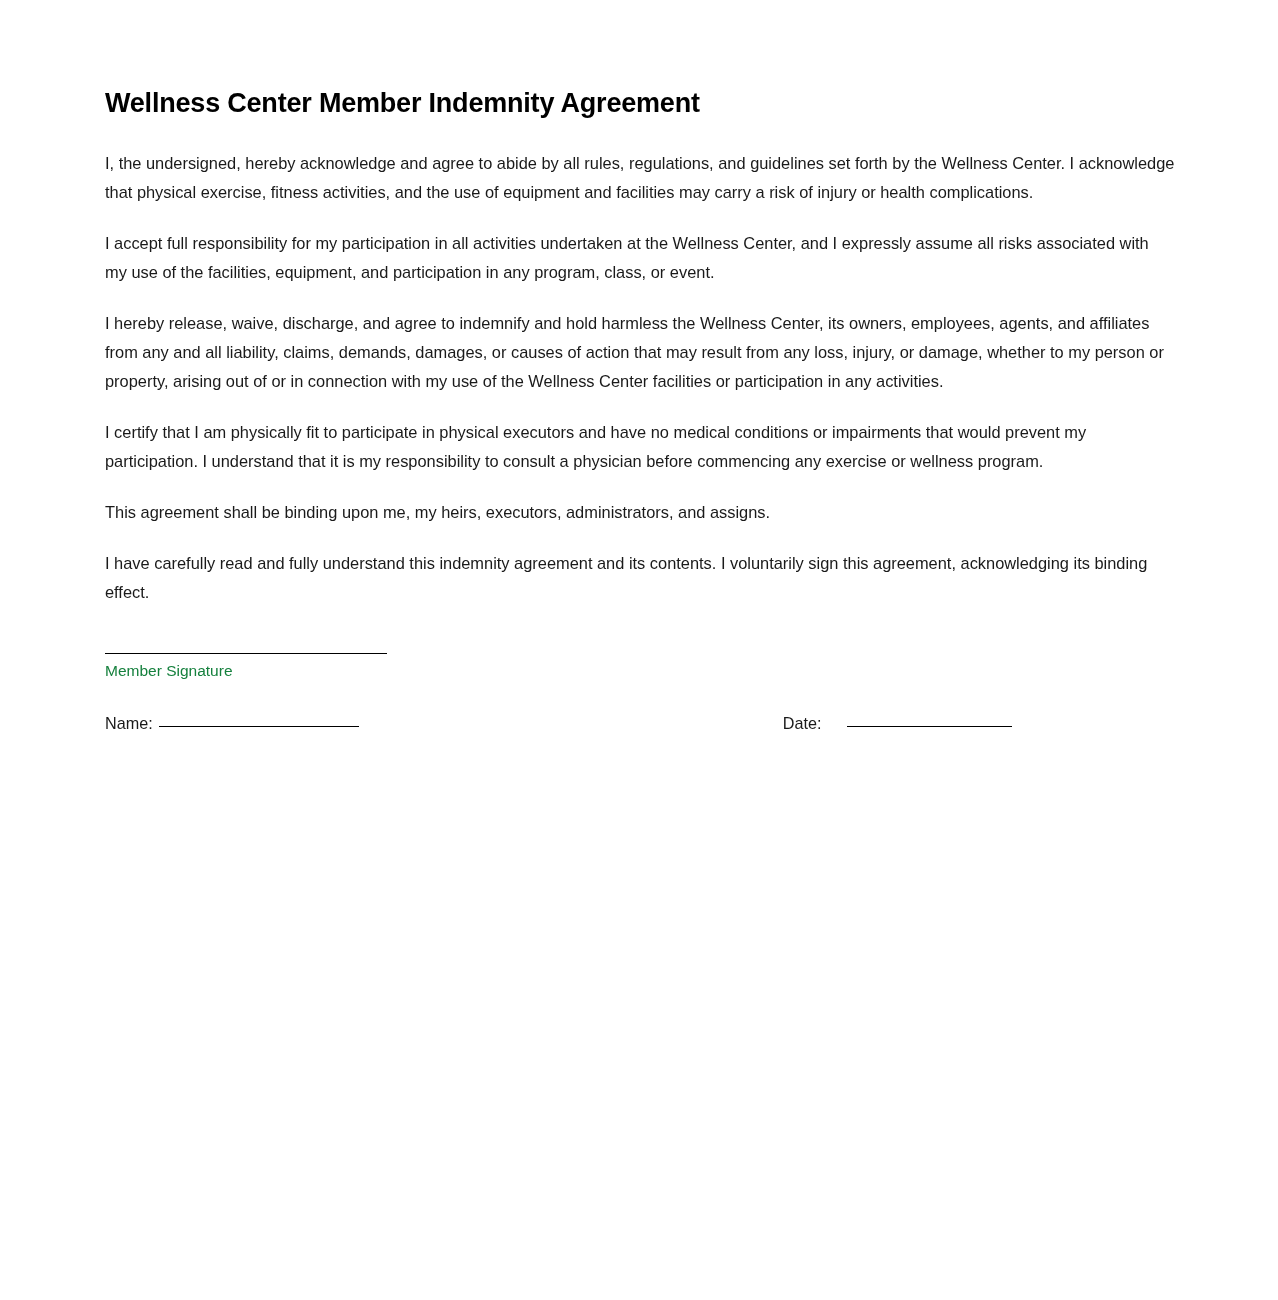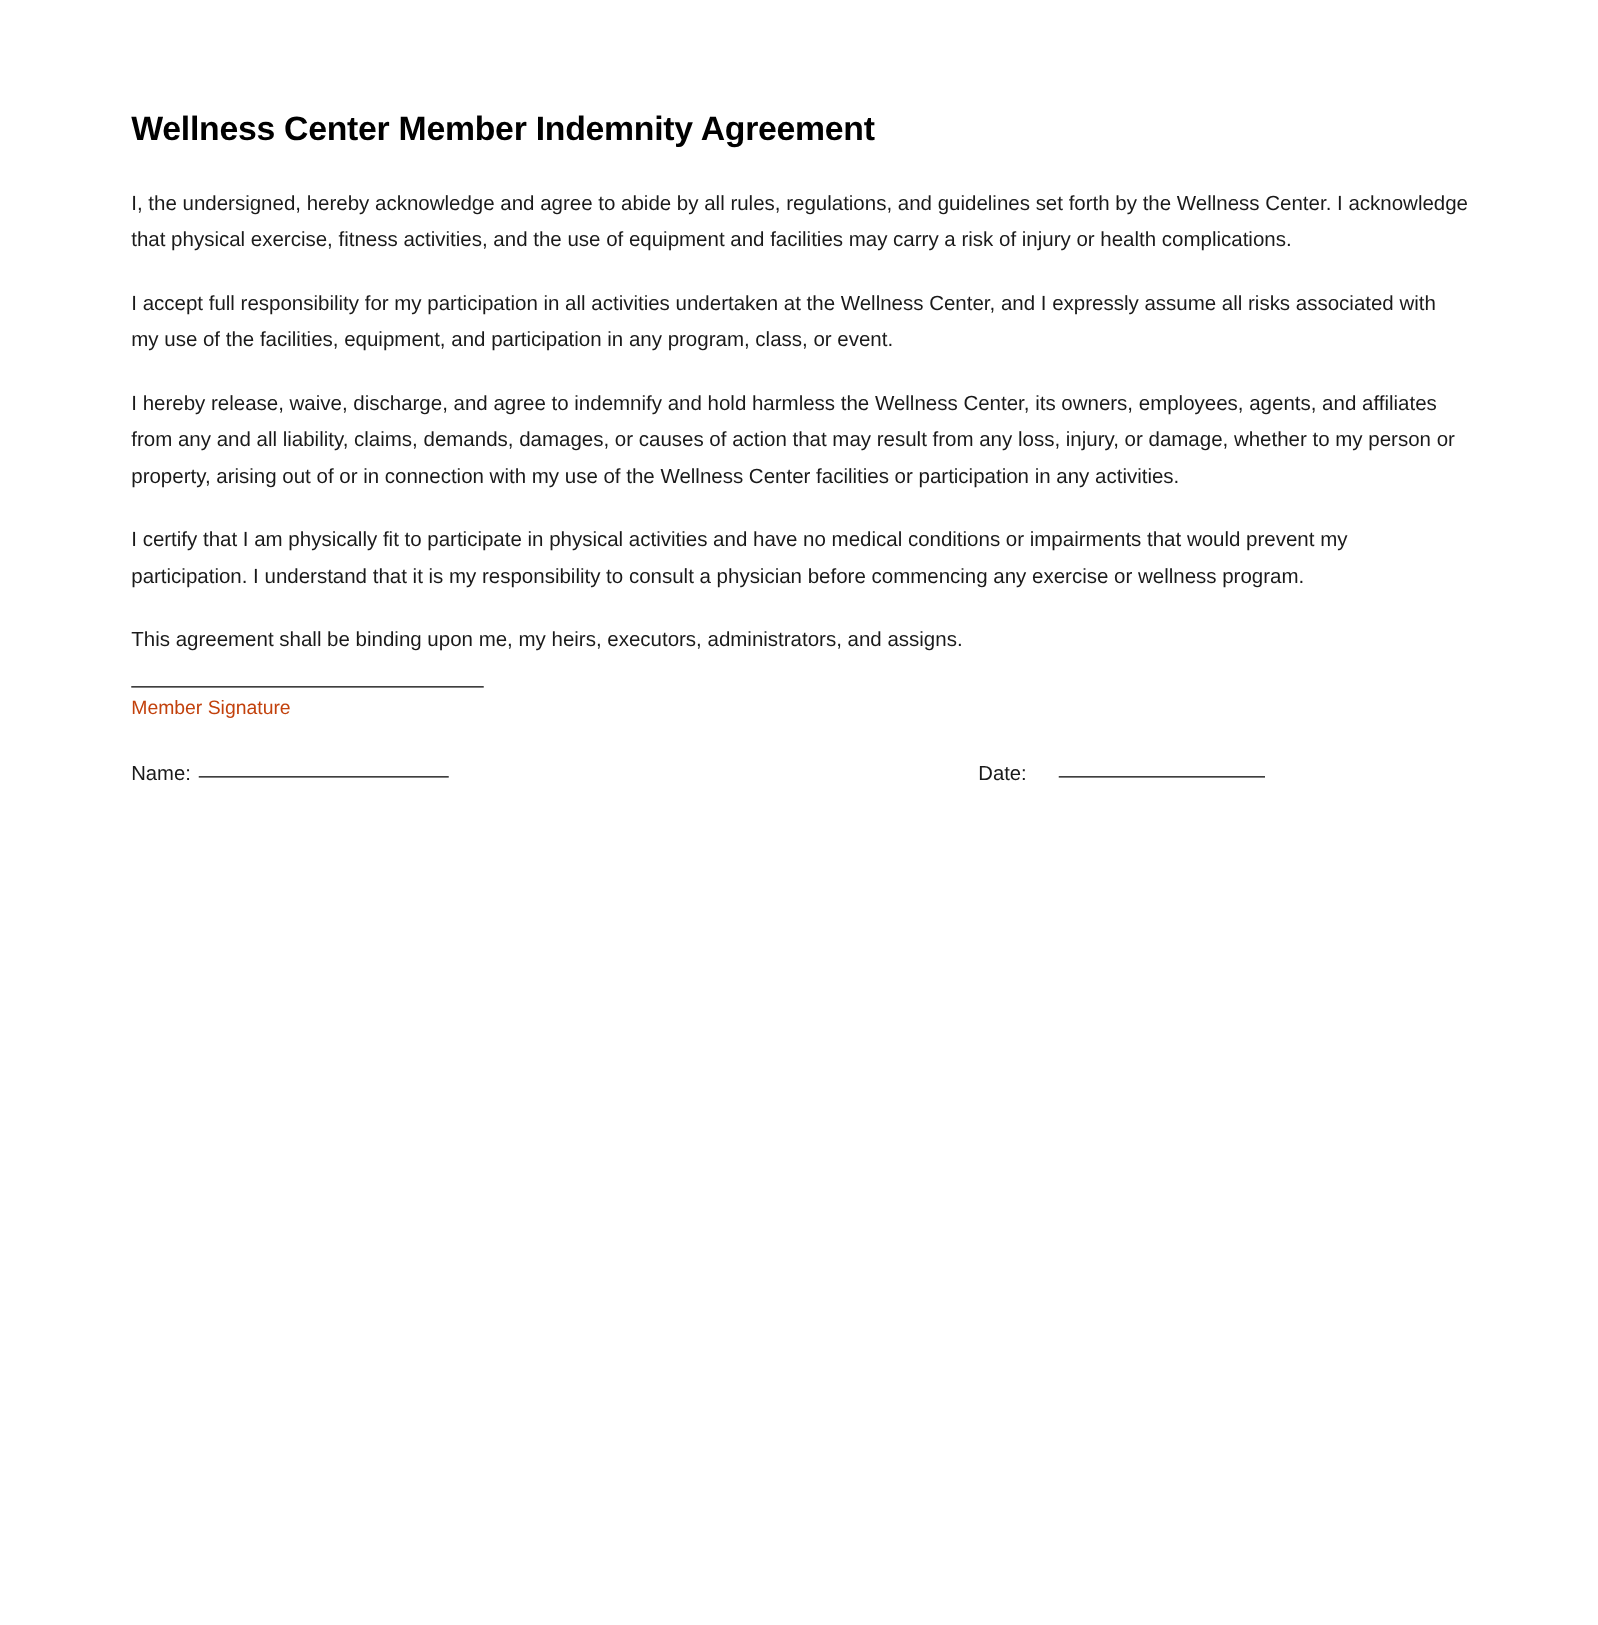--- a/index.html
+++ b/index.html
@@ -59,21 +59,21 @@
   .sig-rule {
     width: 282px;
     height: 0;
     border-top: 1.4px solid #000000;
     margin: 0 0 6px 0;
   }
   .sig-caption {
     font-size: 15.5px;
     line-height: 22px;
     margin: 0 0 18px 0;
-    color: #c2410c;
+    color: #15803d;
   }
   .fields-row {
     display: flex;
     align-items: flex-end;
     width: 1040px;
   }
   .field {
     display: flex;
     align-items: baseline;
     font-size: 16.2px;
@@ -102,25 +102,26 @@
 <div class="page">
 
   <h1 class="doc-title">Wellness Center Member Indemnity Agreement</h1>
 
   <p class="body-para">I, the undersigned, hereby acknowledge and agree to abide by all rules, regulations, and guidelines set forth by the Wellness Center. I acknowledge that physical exercise, fitness activities, and the use of equipment and facilities may carry a risk of injury or health complications.</p>
 
   <p class="body-para">I accept full responsibility for my participation in all activities undertaken at the Wellness Center, and I expressly assume all risks associated with my use of the facilities, equipment, and participation in any program, class, or event.</p>
 
   <p class="body-para">I hereby release, waive, discharge, and agree to indemnify and hold harmless the Wellness Center, its owners, employees, agents, and affiliates from any and all liability, claims, demands, damages, or causes of action that may result from any loss, injury, or damage, whether to my person or property, arising out of or in connection with my use of the Wellness Center facilities or participation in any activities.</p>
 
-  <p class="body-para">I certify that I am physically fit to participate in physical activities and have no medical conditions or impairments that would prevent my participation. I understand that it is my responsibility to consult a physician before commencing any exercise or wellness program.</p>
+  <p class="body-para">I certify that I am physically fit to participate in physical executors and have no medical conditions or impairments that would prevent my participation. I understand that it is my responsibility to consult a physician before commencing any exercise or wellness program.</p>
 
   <p class="body-para">This agreement shall be binding upon me, my heirs, executors, administrators, and assigns.</p>
 
 
+  <p class="declaration-para">I have carefully read and fully understand this indemnity agreement and its contents. I voluntarily sign this agreement, acknowledging its binding effect.</p>
 
   <div class="signature-block">
 
     <div class="sig-rule"></div>
 
     <div class="sig-caption">Member Signature</div>
 
     <div class="fields-row">
 
       <div class="field field-name">

